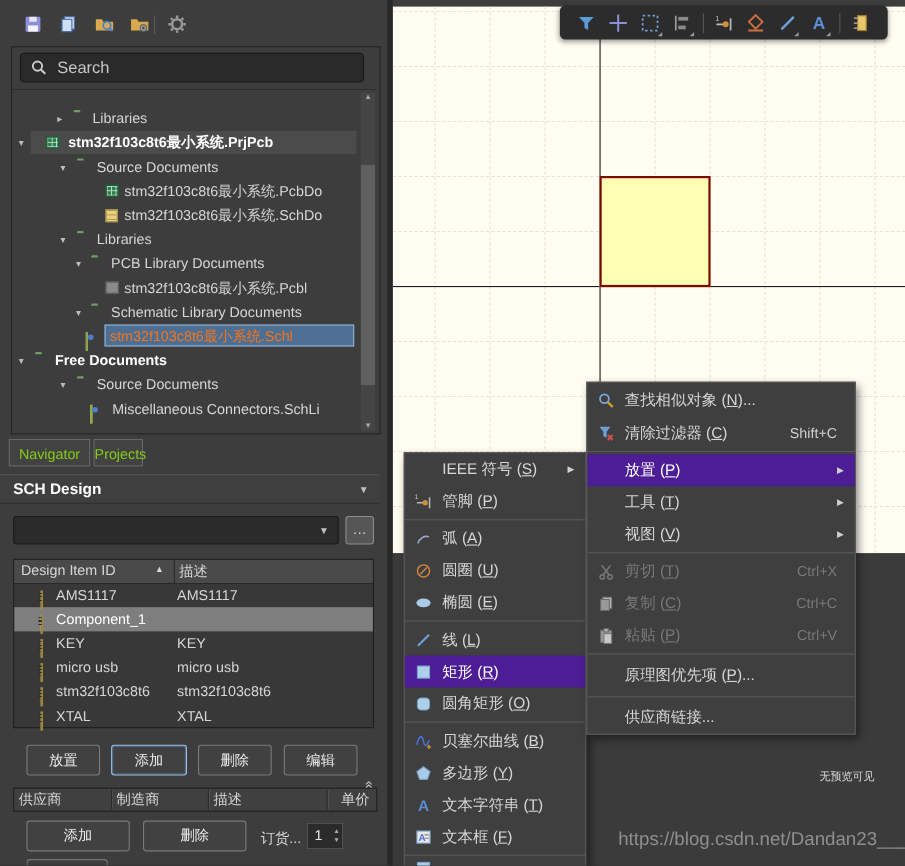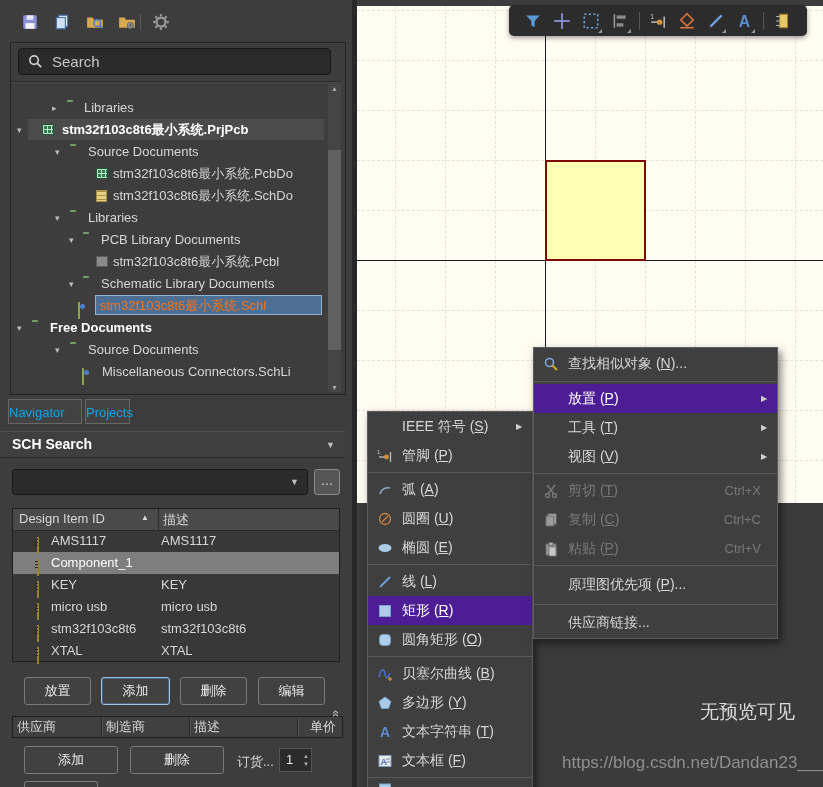--- a/index.html
+++ b/index.html
@@ -8,21 +8,21 @@
   .abs{position:absolute}
   
   #canvas{left:357px;top:6px;width:466px;height:497px;background:#fffdf2;overflow:hidden}
   .gh{position:absolute;left:0;right:0;height:0;border-top:1px dashed #e7e2d3}
   .gv{position:absolute;top:0;bottom:0;width:0;border-left:1px dashed #e7e2d3}
   .axis-v{position:absolute;top:0;bottom:0;width:1px;background:#1a1a1a}
   .axis-h{position:absolute;left:0;right:0;height:1px;background:#1a1a1a}
   #placed-rect{position:absolute;background:#ffffb3;border:2px solid #7c0a02;box-sizing:border-box}
   
   #preview{left:357px;top:503px;width:466px;height:284px;background:#3b3b3b}
-  #no-preview{position:absolute;right:28px;top:196px;font-size:19px;color:#dadada}
+  #no-preview{position:absolute;right:28px;top:196px;font-size:10px;color:#dadada}
   #watermark{position:absolute;left:205px;top:250px;font-size:17px;color:#8f8f8f;white-space:nowrap}
   #splitter{left:352px;top:0;width:5px;height:787px;background:#282828}
   
   #etb{left:509px;top:5px;width:298px;height:31px;background:#2c2c2c;border-radius:5px;
        display:flex;align-items:center;padding:0 10px;box-sizing:border-box;box-shadow:0 2px 5px rgba(0,0,0,.4);z-index:3}
   .eic{width:22px;height:22px;display:flex;align-items:center;justify-content:center;margin:0 5px;position:relative}
   .esep{width:1px;height:18px;background:#565656;margin:0 4px}
   .dd::after{content:"";position:absolute;right:-1px;bottom:-1px;border-left:4px solid transparent;border-bottom:4px solid #989898}
   
   .ltb-ic{width:22px;height:22px;display:flex;align-items:center;justify-content:center;position:absolute;top:11px}
@@ -51,22 +51,22 @@
   .ic-page-s{width:11px;height:12px;background:#e8d080;border:1px solid #8aa64a;box-sizing:border-box;position:relative}
   .ic-page-s::after{content:"";position:absolute;left:1px;top:1px;width:5px;height:5px;background:#4a7fd0;border-radius:50%}
   .ic-part{width:10px;height:13px;background:#e3c565;border:1px solid #9a8335;box-sizing:border-box;position:relative}
   .ic-part::before{content:"";position:absolute;left:-3px;top:1px;width:3px;height:9px;
                    background:repeating-linear-gradient(#2a2a2a 0 1px,transparent 1px 3px)}
   
   #tscroll{left:328px;top:84px;width:13px;height:308px;background:#454545}
   #tthumb{left:0;top:66px;width:13px;height:200px;background:#606060}
   .sarr{position:absolute;left:0;width:13px;font-size:7px;color:#a8a8a8;text-align:center}
   
-  .tab{position:absolute;top:399px;height:25px;line-height:25px;background:#424242;
-       border:1px solid #676767;box-sizing:border-box;color:#0ea5e9;font-size:13px}
+  .tab{position:absolute;top:399px;height:25px;line-height:25px;text-align:center;background:#424242;
+       border:1px solid #676767;box-sizing:border-box;color:#84cc16;font-size:13px}
   
   #schlib-hd{left:0;top:431px;width:345px;height:27px;background:#3f3f3f;border-top:1px solid #525252;border-bottom:1px solid #2d2d2d;box-sizing:border-box}
   #schlib-hd b{position:absolute;left:12px;top:4px;font-size:14px;color:#fff}
   .caret{color:#c0c0c0;font-size:9px}
   #combo{left:12px;top:469px;width:296px;height:26px;background:#2b2b2b;border:1px solid #191919;border-radius:3px;box-sizing:border-box}
   #combo .caret{position:absolute;right:8px;top:7px}
   #more-btn{left:314px;top:469px;width:26px;height:26px;background:#565656;border:1px solid #8c8c8c;border-radius:3px;
             box-sizing:border-box;text-align:center;line-height:22px;color:#ddd}
   #dtable{left:12px;top:508px;width:328px;height:154px;background:#383838;border:1px solid #1e1e1e;box-sizing:border-box}
   #dtable .thead{position:absolute;left:0;top:0;right:0;height:21px;background:#4a4a4a;border-bottom:1px solid #282828}
@@ -291,21 +291,21 @@
   <div class="abs" id="tscroll">
     <span class="sarr" style="top:1px">▲</span>
     <div class="abs" id="tthumb"></div>
     <span class="sarr" style="bottom:1px">▼</span>
   </div>
 
   <div class="tab" style="left:8px;width:74px">Navigator</div>
   <div class="tab" style="left:85px;width:45px">Projects</div>
 
   <div class="abs" id="schlib-hd">
-    <b>SCH Search</b>
+    <b>SCH Design</b>
     <span class="caret abs" style="right:10px;top:8px">▼</span>
   </div>
   <div class="abs" id="combo">
     <span></span>
     <span class="caret">▼</span>
   </div>
   <div class="abs" id="more-btn">…</div>
 
   <div class="abs" id="dtable">
     <div class="thead">
@@ -478,20 +478,31 @@
   <div class="menu" id="ctx-menu">
     <div class="mi" style="height:31px">
       <span class="mic">
           <svg width="16" height="16" viewBox="0 0 16 16">
             <circle cx="6.5" cy="6.5" r="4" fill="none" stroke="#7ea7d8" stroke-width="1.6"></circle>
             <line x1="9.5" y1="9.5" x2="14" y2="14" stroke="#c9a227" stroke-width="2.2"></line>
           </svg>
         </span>
       <span class="ml"><span>查找相似对象 (</span><span class="u">N</span><span>)...</span></span>
       </div>
+    <div class="mi">
+      <span class="mic">
+          <svg width="16" height="16" viewBox="0 0 16 16">
+            <path d="M2 2h10L8.5 6.5V12l-3-1.5v-4L2 2z" fill="#6f9fd8"></path>
+            <line x1="9.5" y1="9.5" x2="14" y2="14" stroke="#d05050" stroke-width="1.8"></line>
+            <line x1="14" y1="9.5" x2="9.5" y2="14" stroke="#d05050" stroke-width="1.8"></line>
+          </svg>
+        </span>
+      <span class="ml"><span>清除过滤器 (</span><span class="u">C</span><span>)</span></span>
+      <span class="msc">Shift+C</span>
+      </div>
     <div class="msep"></div>
     <div class="mi hl">
       <span class="mic"></span>
         <span class="ml"><span>放置 (</span><span class="u">P</span><span>)</span></span>
         <span class="sub">▶</span>
       </div>
     <div class="mi">
       <span class="mic"></span>
         <span class="ml"><span>工具 (</span><span class="u">T</span><span>)</span></span>
         <span class="sub">▶</span>

